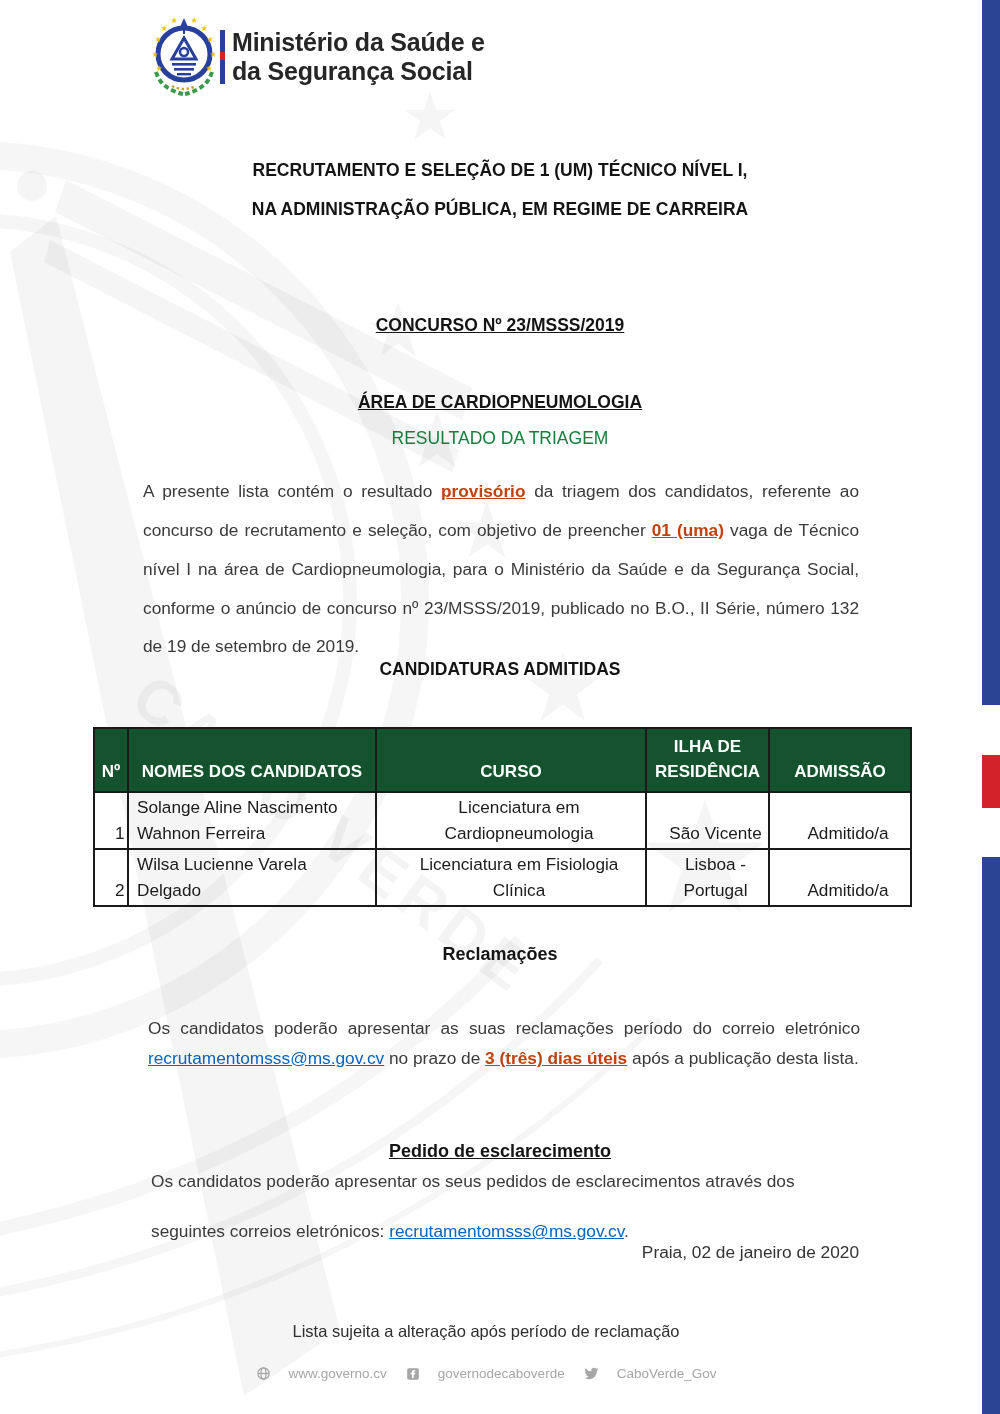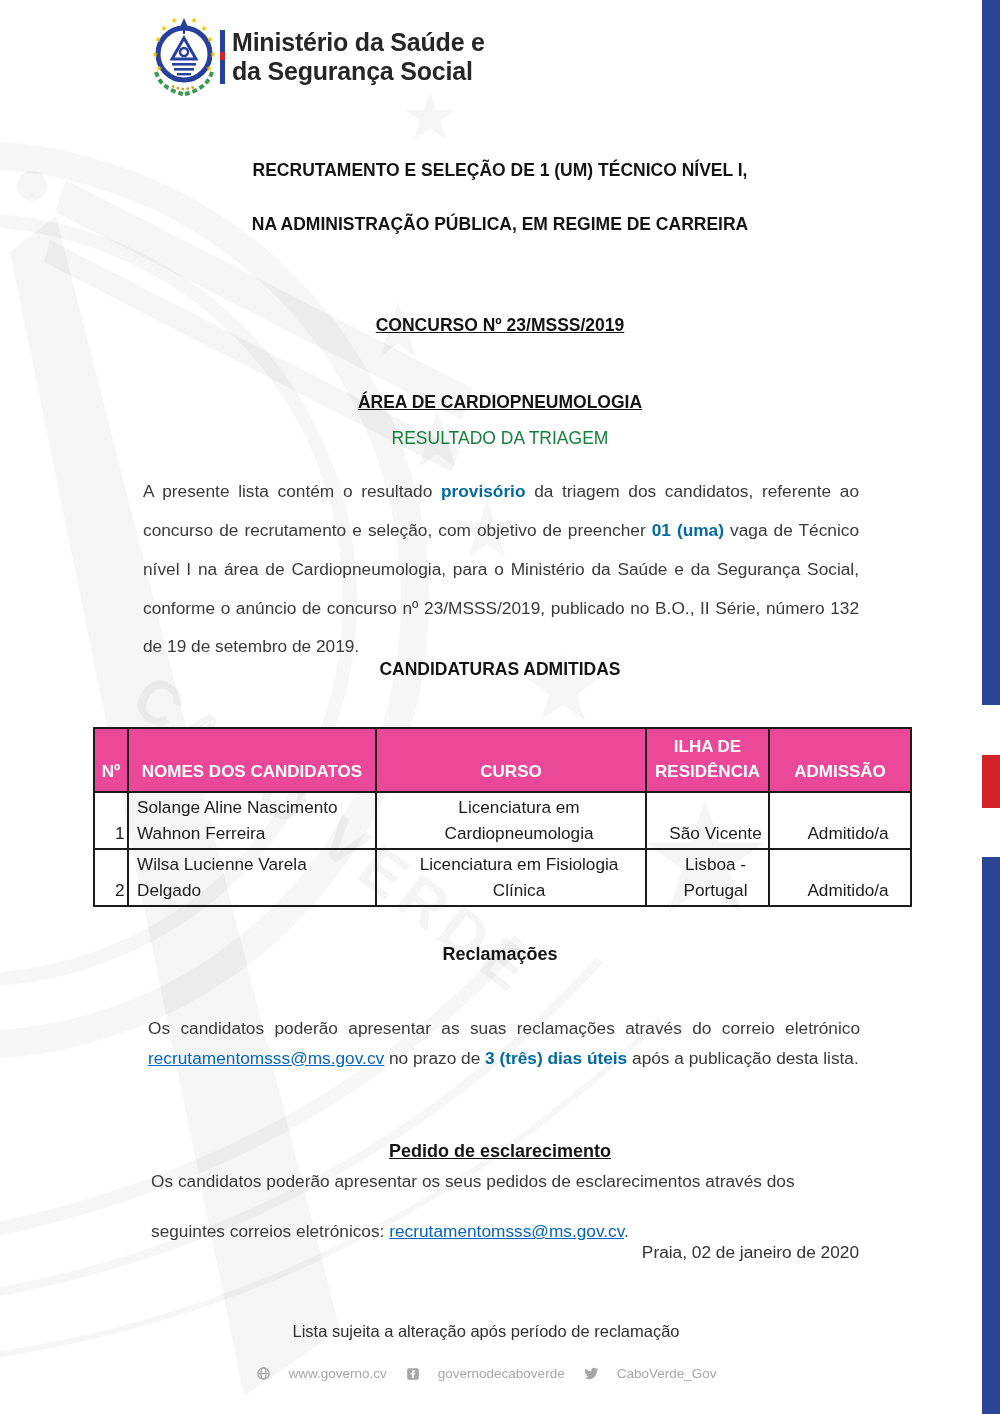--- a/index.html
+++ b/index.html
@@ -24,42 +24,42 @@
   .logo-sep .s-blue2{flex:1;background:#27409c;}
   .ministry{
     position:absolute;left:232px;top:28px;font-size:25px;line-height:28.5px;
     font-weight:700;color:#262626;letter-spacing:-0.2px;white-space:nowrap;
   }
   
   .doc-h{position:absolute;left:100px;width:800px;text-align:center;font-weight:700;color:#141414;font-size:17.5px;}
   .doc-h.regular{font-weight:400;color:#15803d;margin-top:38px;}
   .u{text-decoration:underline;margin-top:41px;}
   .t1{top:160px;text-align:center;}
-  .t2{top:199px;margin-top:15px;}
+  .t2{top:199px;}
   .t3{top:274px;}
   .t4{top:351px;}
   .t5{top:390px;}
   .t6{top:659px;}
   .t7{top:944px;font-size:18px;}
   .t8{top:1100px;font-size:18px;}
   
   .para{position:absolute;color:#3a3a3a;}
   .intro{left:143px;top:455px;width:716px;font-size:17.3px;line-height:38.8px;text-align:justify;}
   .recl{left:148px;top:997px;width:712px;font-size:17.3px;line-height:29.4px;text-align:justify;}
   .escl{left:151px;top:1139px;width:712px;font-size:17.3px;line-height:50px;text-align:left;}
-  .para b{color:#0369a1;}
+  .para b{color:#c2410c;text-decoration:underline;}
   a.mail{color:#0563c1;text-decoration:underline;}
   
   .cand-table{
     position:absolute;left:93px;top:727px;width:817px;border-collapse:collapse;table-layout:fixed;
     font-size:17.2px;color:#1c1c1c;
   }
   .cand-table th,.cand-table td{border:2px solid #1a1a1a;}
   .cand-table th{
-    background:#ec4899;color:#ffffff;font-weight:700;text-align:center;vertical-align:bottom;
+    background:#14532d;color:#ffffff;font-weight:700;text-align:center;vertical-align:bottom;
     padding:5px 3px 7px 3px;line-height:25px;font-size:17px;
   }
   .cand-table td{vertical-align:bottom;line-height:26px;padding:1px 4px 2px 20px;height:52px;}
   .cand-table td.c-num{text-align:right;padding-right:5px;}
   .cand-table td.c-nome{text-align:left;padding-left:8px;}
   .cand-table td.c-curso,.cand-table td.c-ilha,.cand-table td.c-adm{text-align:center;}
   
   .date-line{position:absolute;left:143px;top:1242px;width:716px;text-align:right;font-size:17.3px;color:#333;}
   .note-line{position:absolute;left:0;top:1322px;width:972px;text-align:center;font-size:16.5px;color:#2f2f2f;}
   .footer{
@@ -186,21 +186,21 @@
         <td class="c-num">2</td>
         <td class="c-nome">Wilsa Lucienne Varela Delgado</td>
         <td class="c-curso">Licenciatura em Fisiologia Clínica</td>
         <td class="c-ilha">Lisboa - Portugal</td>
         <td class="c-adm">Admitido/a</td>
       </tr>
     </tbody>
   </table>
 
   <div class="doc-h t7">Reclamações</div>
-  <p class="para recl"><span>Os candidatos poderão apresentar as suas reclamações através do correio eletrónico </span><a class="mail" href="#">recrutamentomsss@ms.gov.cv</a><span> no prazo de </span><b>3 (três) dias úteis</b><span> após a publicação desta lista.</span></p>
+  <p class="para recl"><span>Os candidatos poderão apresentar as suas reclamações período do correio eletrónico </span><a class="mail" href="#">recrutamentomsss@ms.gov.cv</a><span> no prazo de </span><b>3 (três) dias úteis</b><span> após a publicação desta lista.</span></p>
 
   <div class="doc-h t8 u">Pedido de esclarecimento</div>
   <p class="para escl"><span>Os candidatos poderão apresentar os seus pedidos de esclarecimentos através dos seguintes correios eletrónicos: </span><a class="mail" href="#">recrutamentomsss@ms.gov.cv</a><span>.</span></p>
 
   <div class="date-line">Praia, 02 de janeiro de 2020</div>
   <div class="note-line">Lista sujeita a alteração após período de reclamação</div>
 
   <div class="footer">
     <span class="f-item">
       <svg width="15" height="15" viewBox="0 0 24 24">

